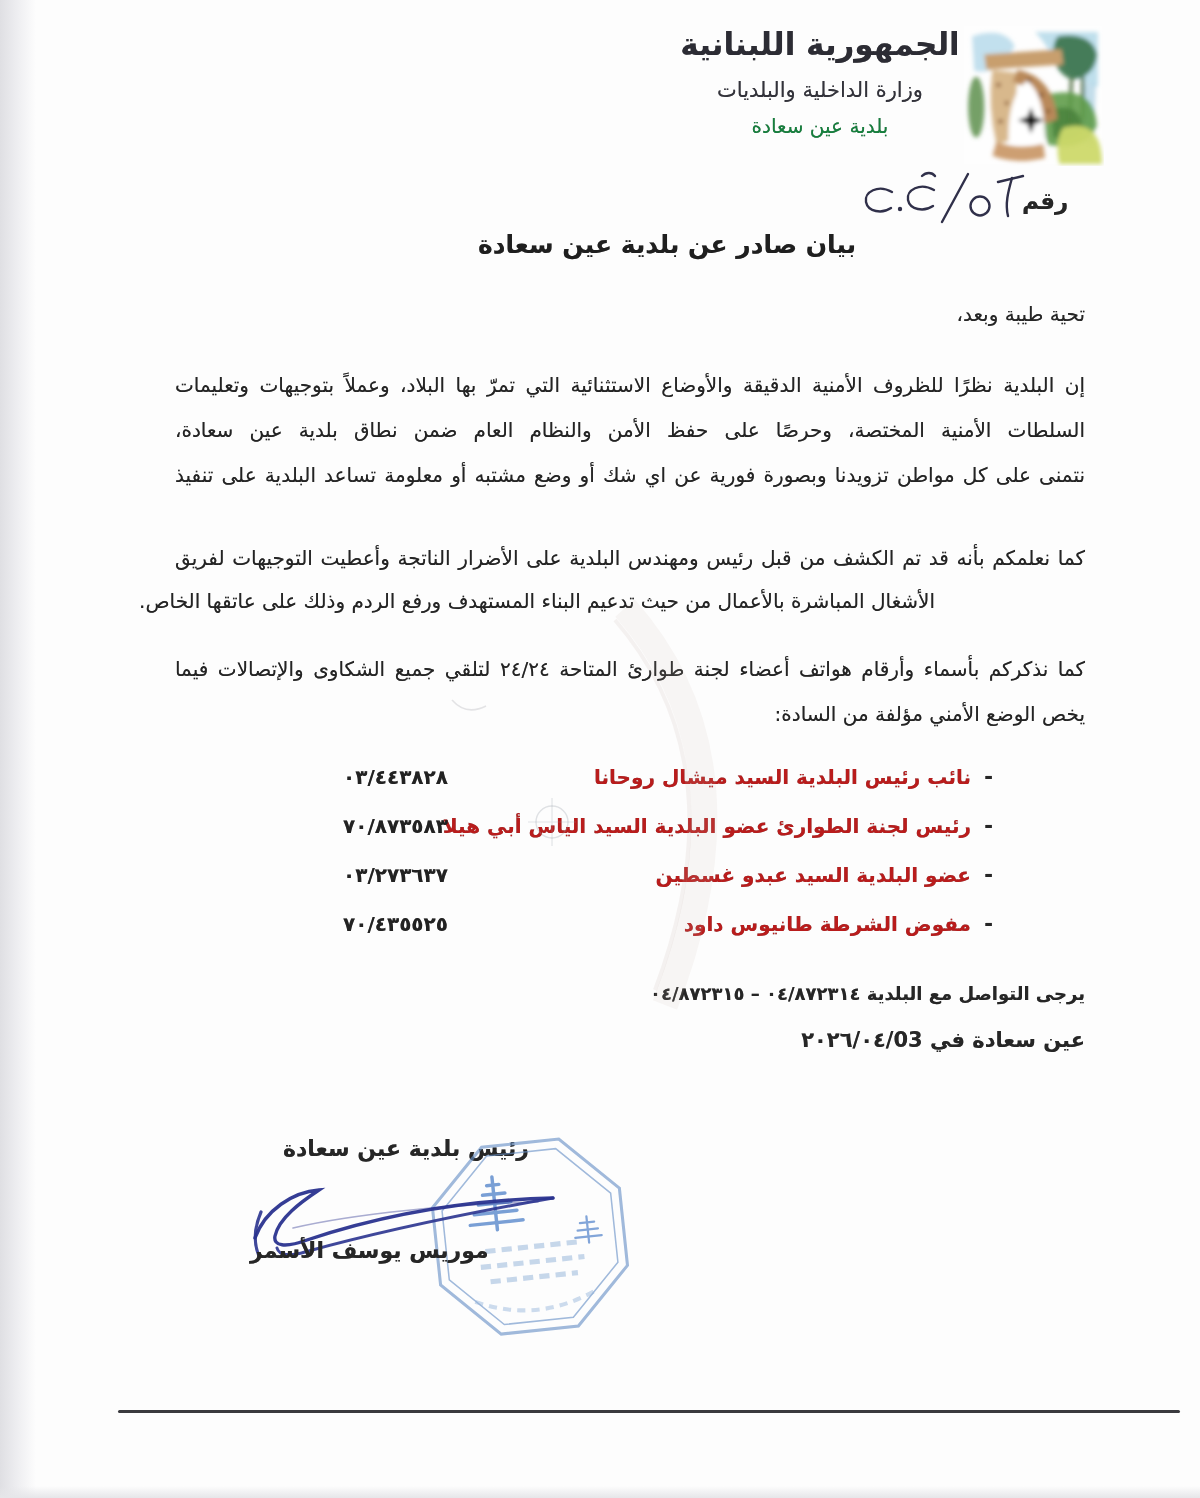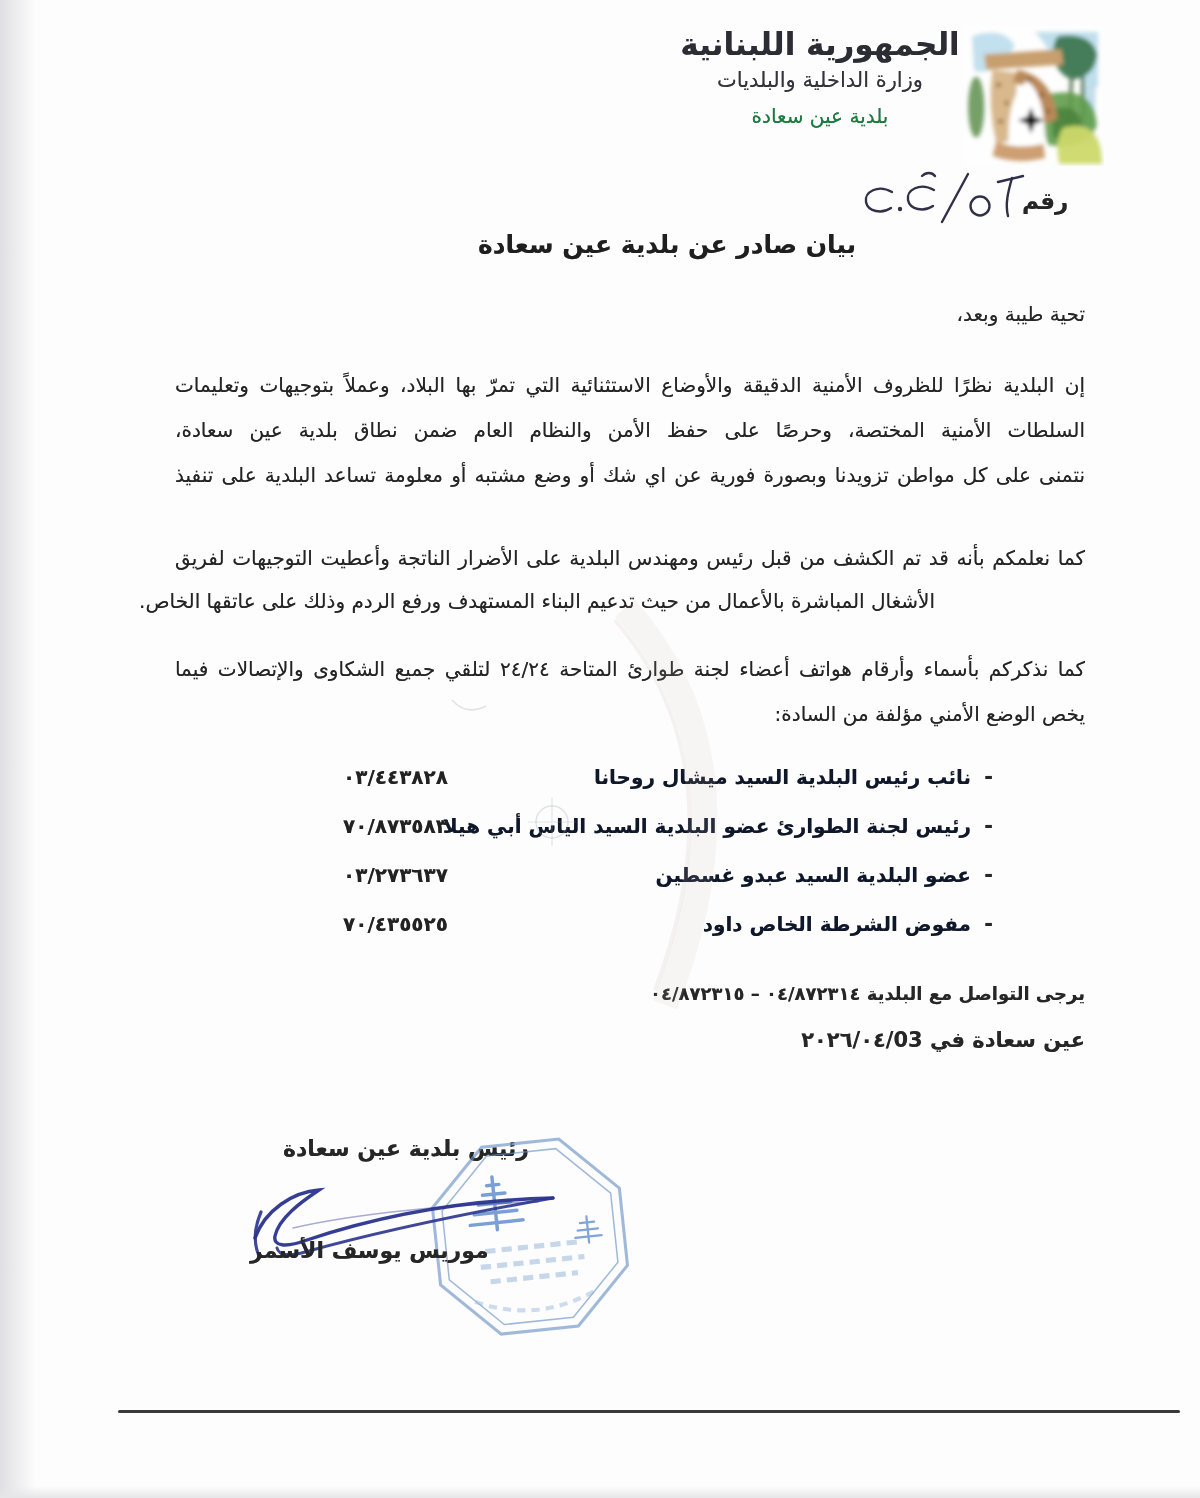--- a/index.html
+++ b/index.html
@@ -12,21 +12,21 @@
   
   #edge-left{position:absolute;left:0;top:0;bottom:0;width:36px;
     background:linear-gradient(90deg,#dfdfe3 0%,#ededf0 45%,rgba(255,255,255,0) 100%);}
   #edge-bottom{position:absolute;left:0;right:0;bottom:0;height:12px;
     background:linear-gradient(0deg,#e6e6e9,rgba(255,255,255,0));}
   .soft{text-shadow:0 0 .6px rgba(40,40,40,.55);}
 
   
   #header-text{position:absolute;left:655px;top:26px;width:330px;text-align:center;direction:rtl;}
   #hdr-republic{font-size:31px;font-weight:700;letter-spacing:1px;color:#2c2c34;}
-  #hdr-ministry{font-size:21px;margin-top:6px;color:#33333b;}
+  #hdr-ministry{font-size:21px;margin-top:16px;color:#33333b;}
   #hdr-municipality{font-size:20px;margin-top:12px;color:#15803d;}
   #logo{position:absolute;left:962px;top:24px;width:142px;height:142px;}
   #ref-label{position:absolute;left:1022px;top:188px;font-size:23px;font-weight:700;direction:rtl;}
   #ref-hand{position:absolute;left:838px;top:164px;width:200px;height:70px;}
 
   
   #doc-title{position:absolute;left:134px;right:0;top:230px;text-align:center;
     font-size:25px;font-weight:700;direction:rtl;color:#1f1f1f;}
   #greeting{position:absolute;right:115px;top:302px;font-size:20px;direction:rtl;}
 
@@ -36,21 +36,21 @@
     direction:rtl;white-space:normal;color:#242424;}
   .bline.stretch{text-align:justify;text-align-last:justify;}
   .bline.right{text-align:right;}
   .bline.mid{text-align:center;white-space:nowrap;}
 
   
   #committee{position:absolute;left:175px;right:115px;top:0;height:1498px;}
   .crow{position:absolute;left:0;right:0;height:34px;}
   .dash{position:absolute;right:92px;top:0;font-size:21px;font-weight:700;}
   .cname{position:absolute;right:114px;top:0;direction:rtl;white-space:nowrap;
-    font-size:20px;font-weight:700;color:#0f172a;}
+    font-size:20px;font-weight:700;color:#b91c1c;}
   .cphone{position:absolute;left:168px;top:0;direction:ltr;font-size:20px;
     font-weight:700;letter-spacing:1.5px;color:#222;}
 
   #contact-line{position:absolute;right:115px;top:983px;font-size:18px;font-weight:700;direction:rtl;}
   #dateline{position:absolute;right:115px;top:1028px;font-size:21px;font-weight:700;direction:rtl;}
 
   
   #sig-title{position:absolute;left:283px;top:1136px;font-size:22px;font-weight:700;direction:rtl;}
   #stamp{position:absolute;left:412px;top:1112px;width:235px;height:240px;opacity:.85;
     transform:rotate(-6deg);}
@@ -148,21 +148,21 @@
         <span class="cname soft">رئيس لجنة الطوارئ عضو البلدية السيد الياس أبي هيلا</span>
         <span class="cphone soft">٧٠/٨٧٣٥٨٣</span>
       </div>
       <div class="crow" style="top: 863px;">
         <span class="dash soft">-</span>
         <span class="cname soft">عضو البلدية السيد عبدو غسطين</span>
         <span class="cphone soft">٠٣/٢٧٣٦٣٧</span>
       </div>
       <div class="crow" style="top: 912px;">
         <span class="dash soft">-</span>
-        <span class="cname soft">مفوض الشرطة الخاص داود</span>
+        <span class="cname soft">مفوض الشرطة طانيوس داود</span>
         <span class="cphone soft">٧٠/٤٣٥٥٢٥</span>
       </div>
     </div>
 
   <div id="contact-line" class="soft">يرجى التواصل مع البلدية ٠٤/٨٧٢٣١٤ – ٠٤/٨٧٢٣١٥</div>
   <div id="dateline" class="soft">عين سعادة  في ٢٠٢٦/٠٤/03</div>
 
   <svg class="artifact" style="left:430px;top:600px;" width="360" height="420" viewBox="0 0 360 420" aria-hidden="true">
     <path d="M195 8 Q330 160 235 405" stroke="#cfbdb4" stroke-width="26" fill="none" opacity=".12"></path>
     <path d="M185 20 Q310 165 225 390" stroke="#c4b0a6" stroke-width="4" fill="none" opacity=".15"></path>

